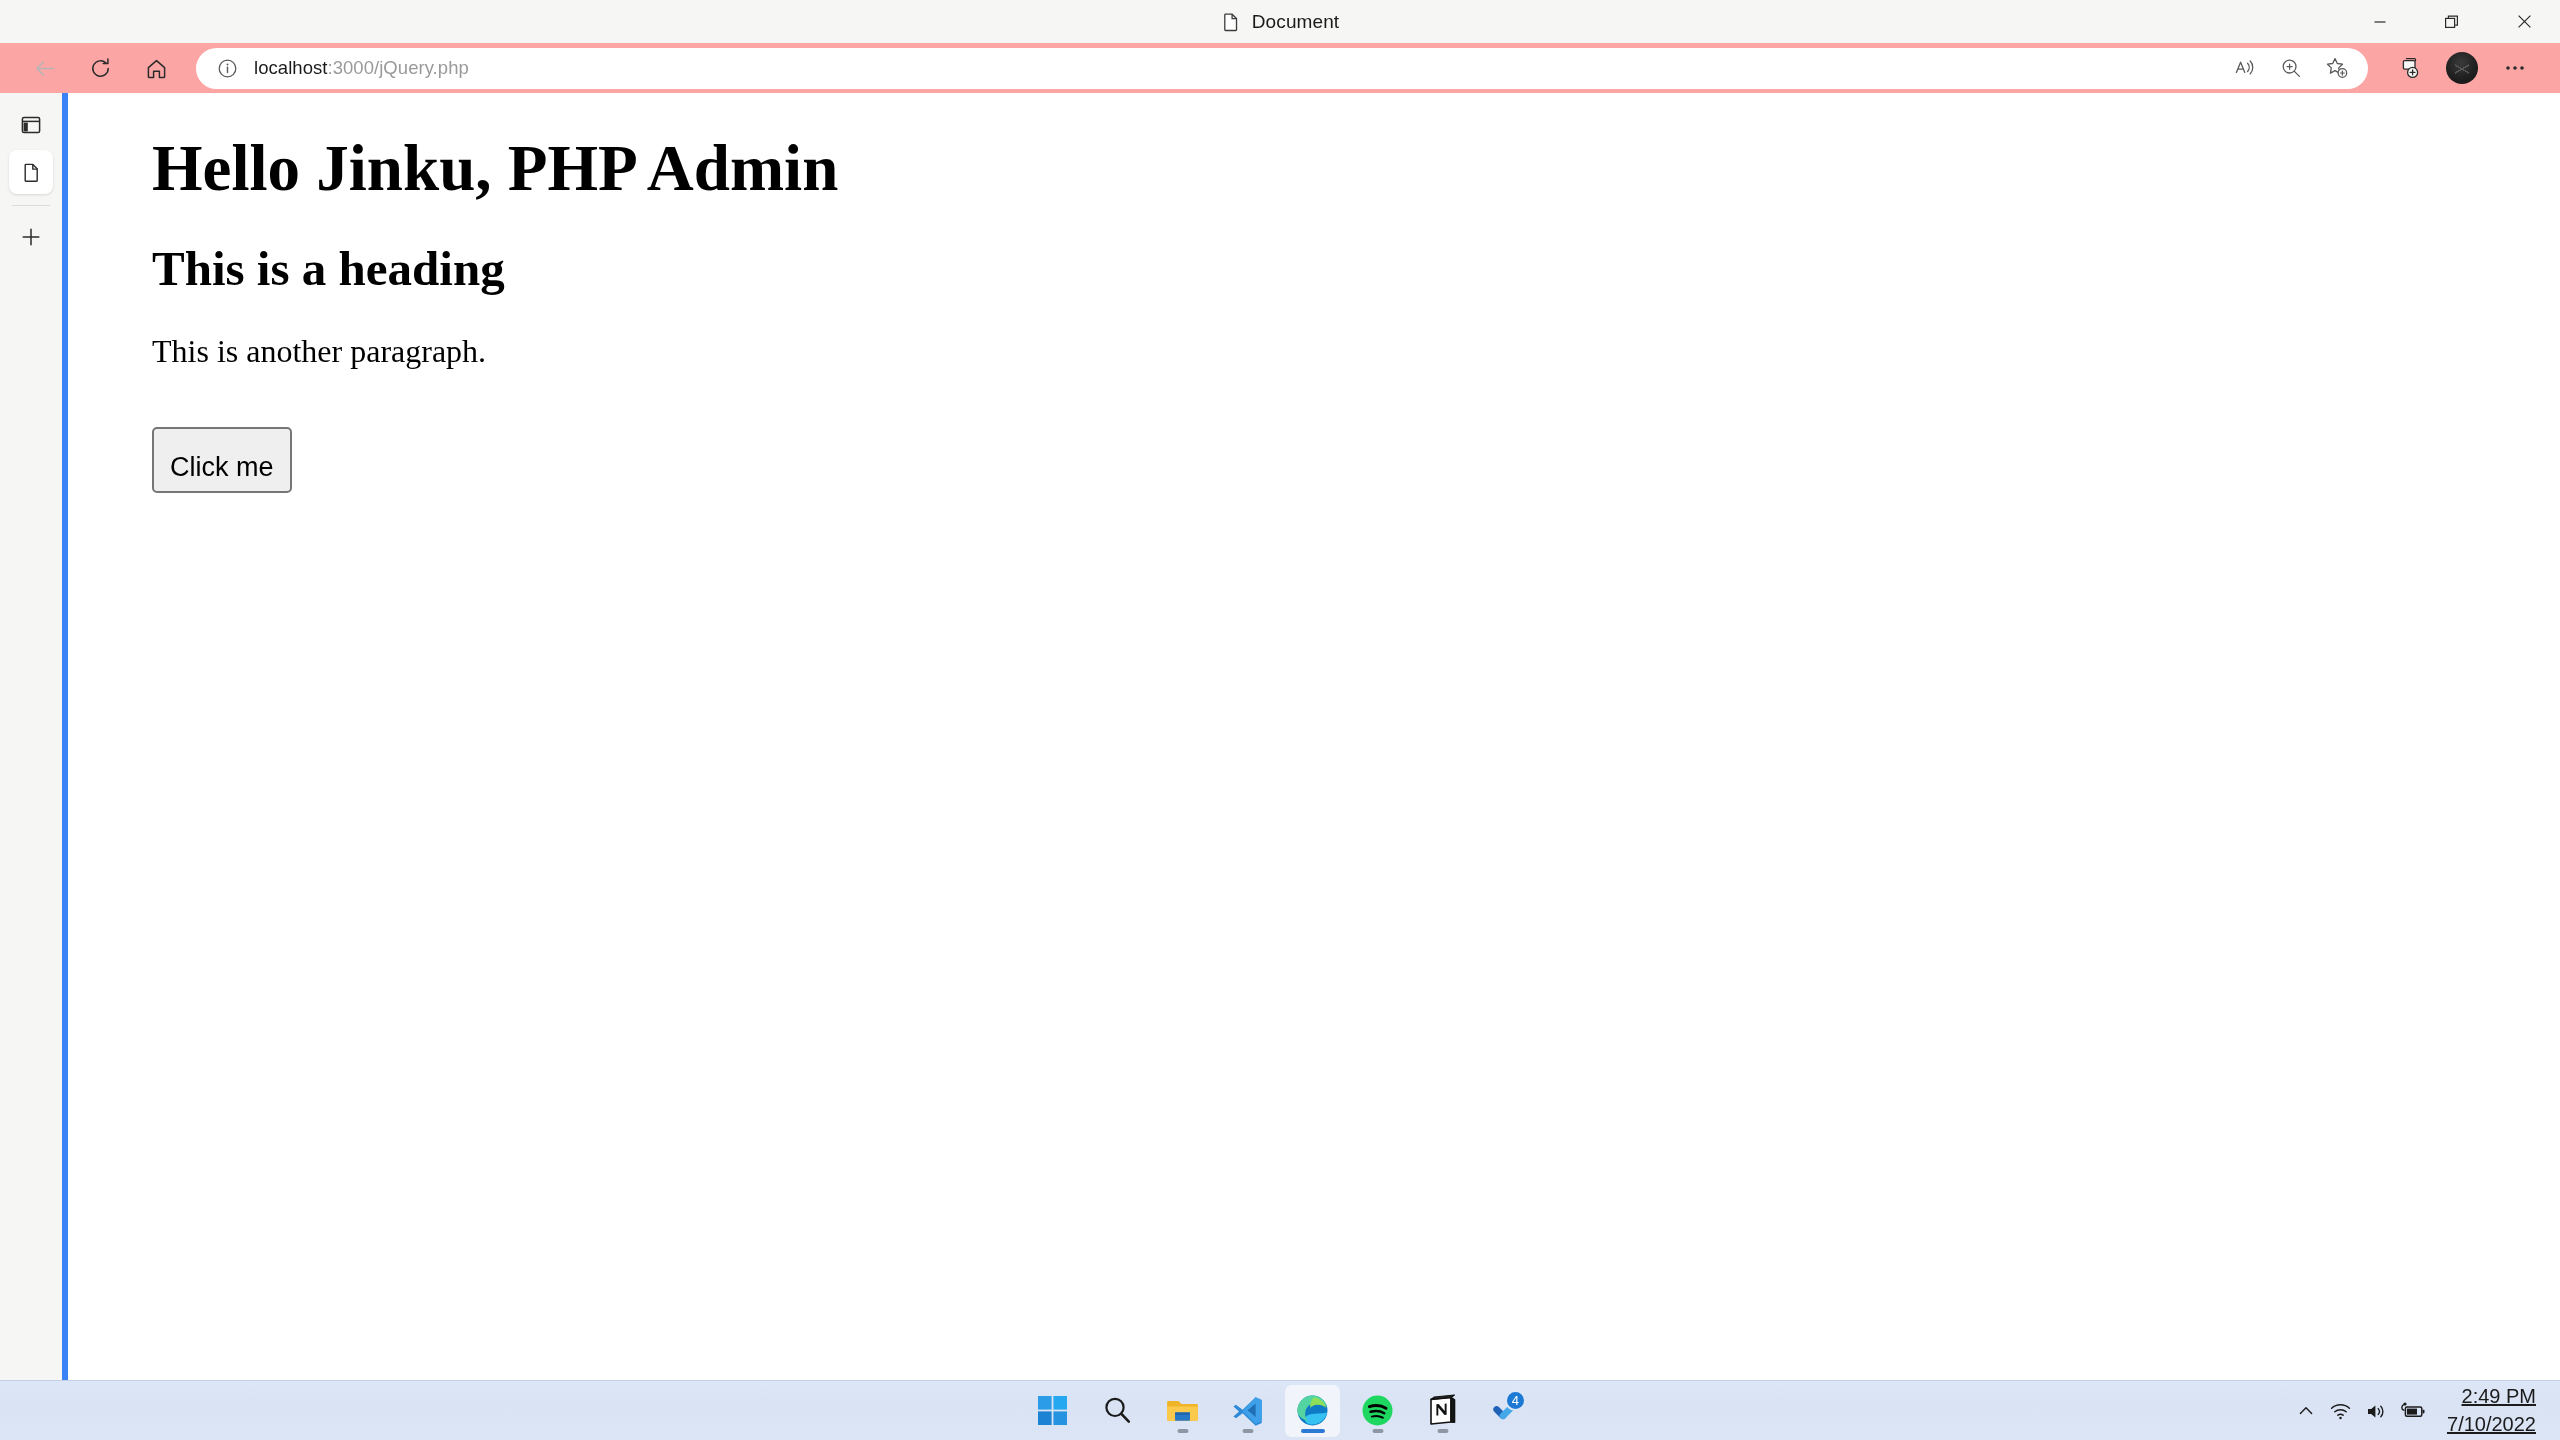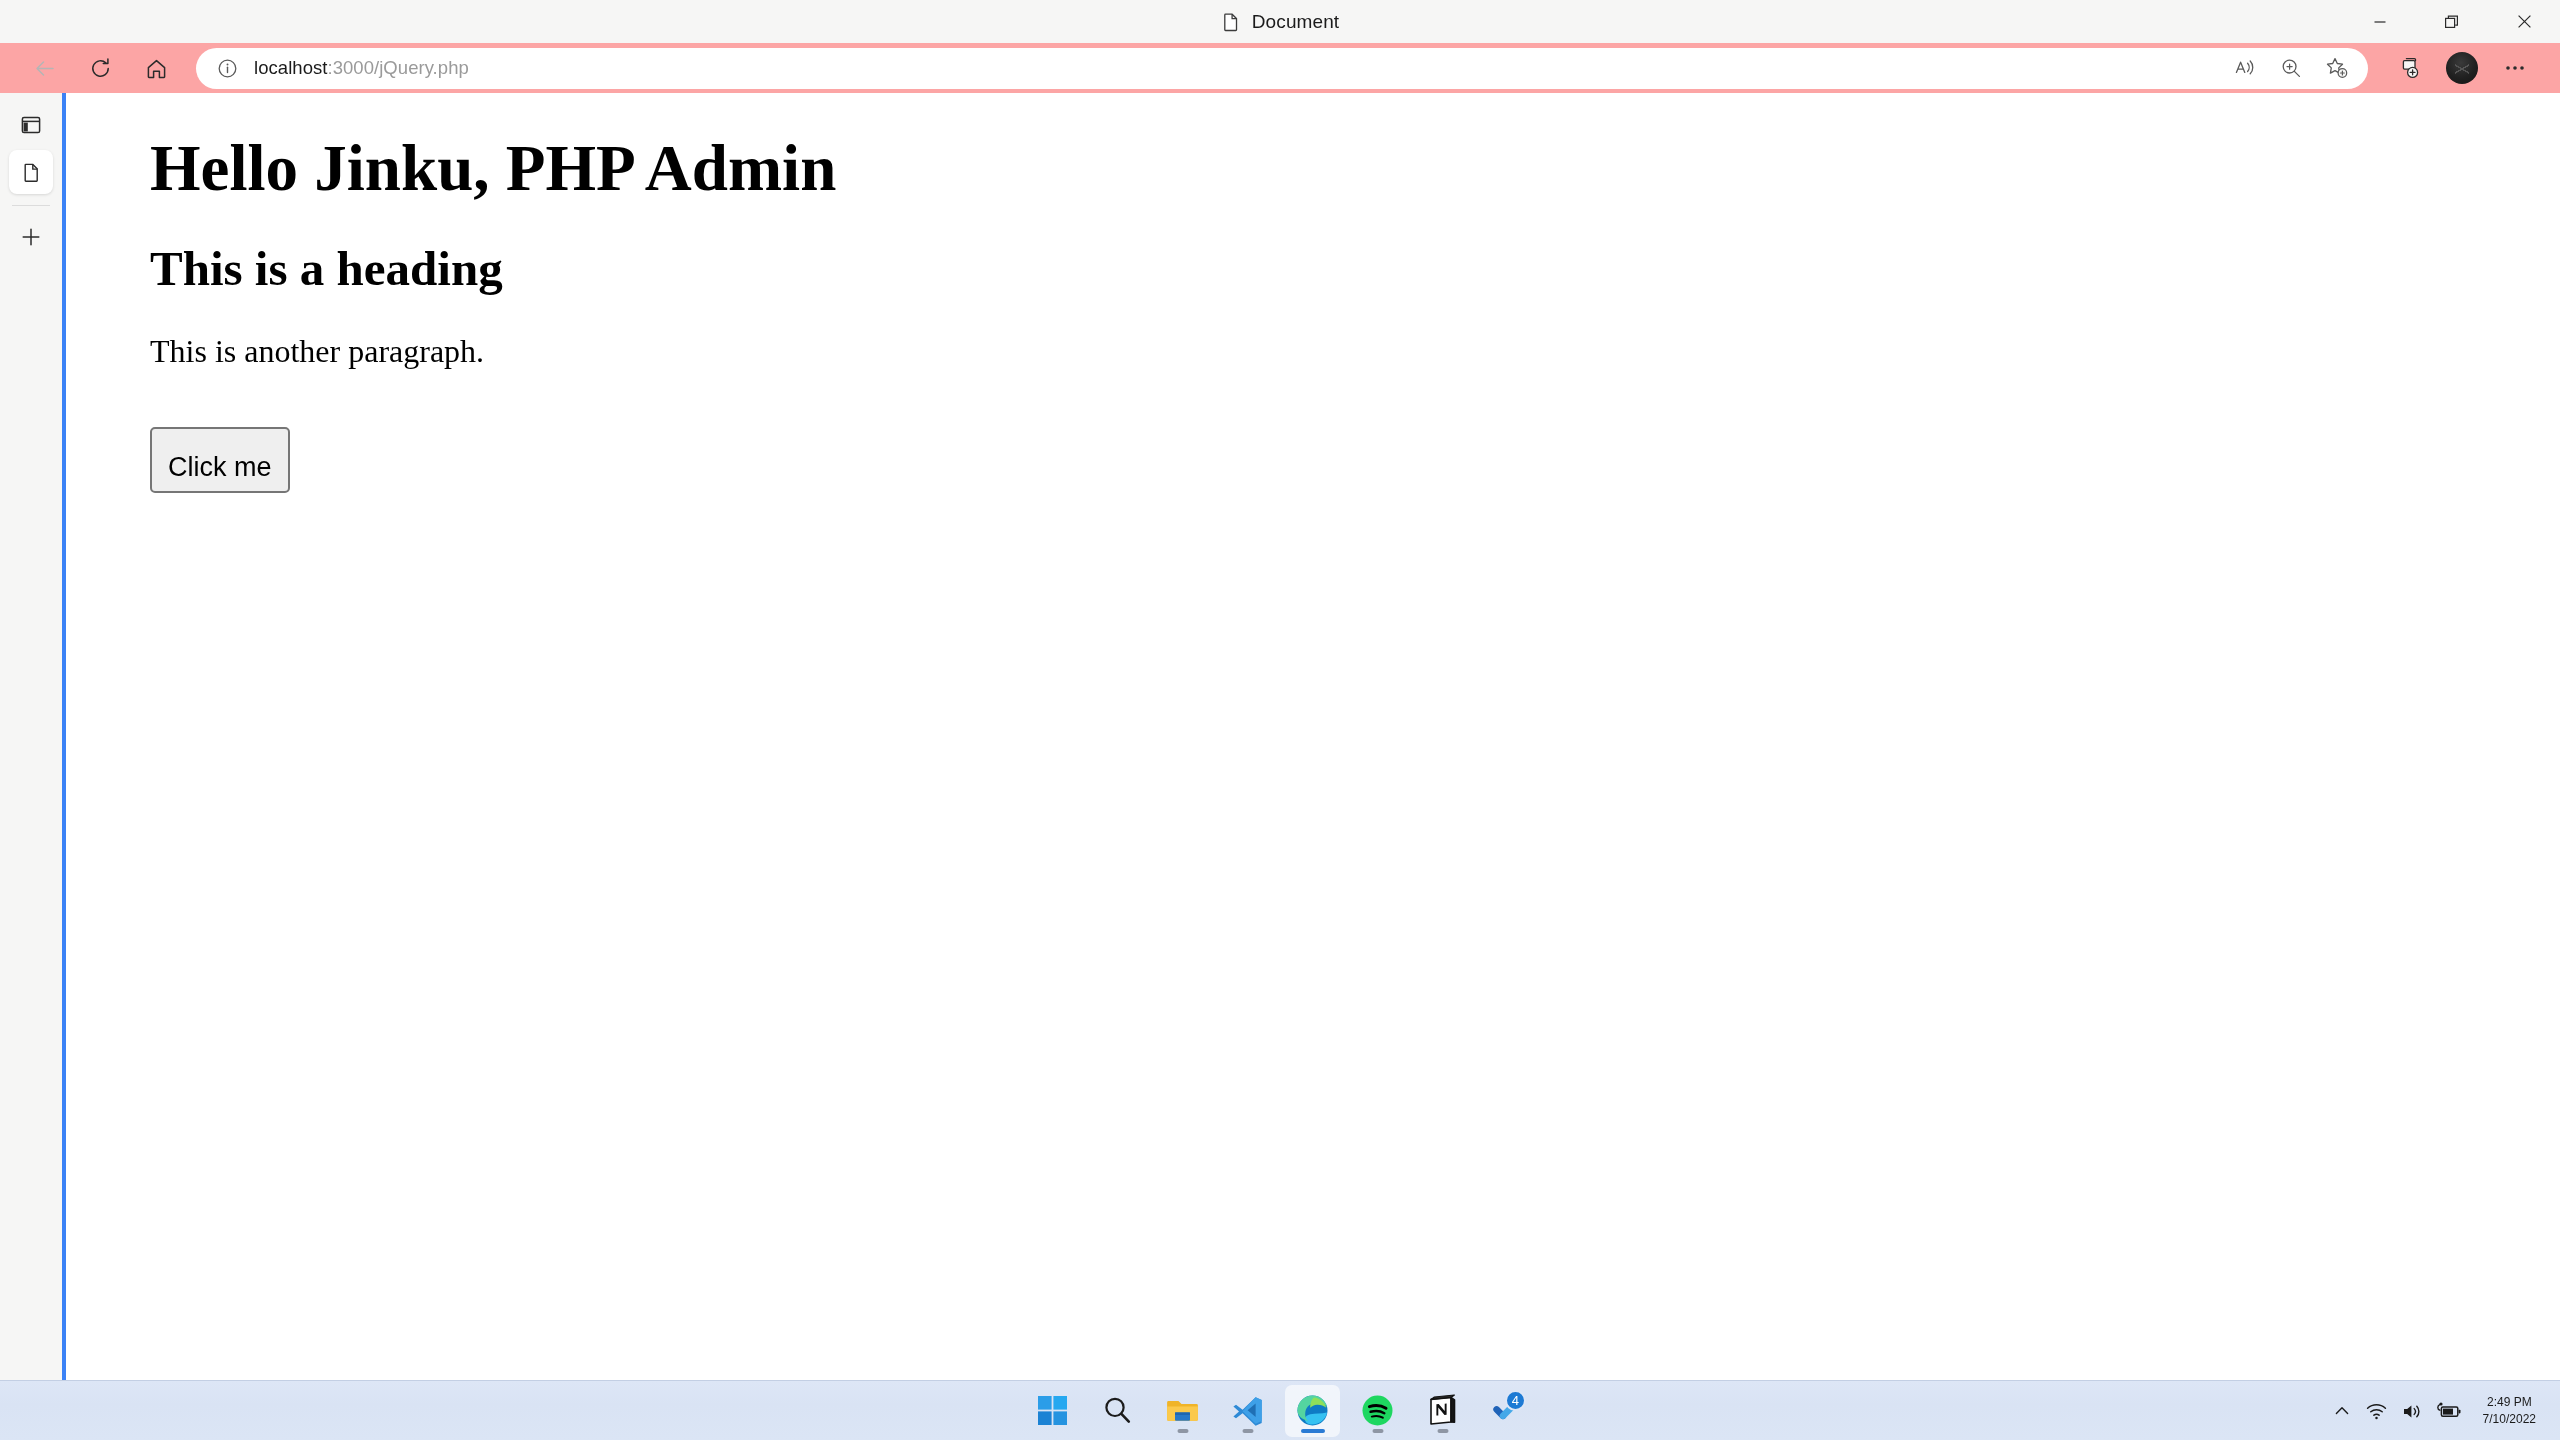--- a/index.html
+++ b/index.html
@@ -97,21 +97,21 @@
   }
   .vt-btn {
     width:44px; height:44px; border-radius:8px; margin-bottom:3px;
     display:flex; align-items:center; justify-content:center;
   }
   .vt-btn.selected { background:#ffffff; box-shadow:0 1px 3px rgba(0,0,0,.13); }
   #vt-divider { width:38px; height:1px; background:#dcdcdc; margin:8px 0 9px; }
 
   #viewport {
     flex:1 1 auto; background:#ffffff;
-    border-left:4px solid #3b82f6;
+    border-left:6px solid #3b82f6;
     padding:0;
     overflow:hidden;
   }
   #page-content { padding:0 0 0 84px; }
 
   
   #page-content h1, #page-content h2, #page-content p {
     font-family:"Liberation Serif", "DejaVu Serif", serif;
     color:#000;
   }
@@ -173,24 +173,25 @@
   #tray {
     position:absolute; right:14px; top:0; height:60px;
     display:flex; align-items:center; gap:0;
   }
   .tray-btn {
     height:42px; min-width:34px; padding:0 7px;
     display:flex; align-items:center; justify-content:center;
     border-radius:5px;
   }
   #tray-clock {
-    display:flex; flex-direction:column; align-items:center;
+    display:flex; flex-direction:column; align-items:flex-end;
     justify-content:center; padding:0 10px 0 14px; height:46px;
-    font-size:12px; color:#1b1b1b; line-height:1.38;
+    font-size:20px; color:#1b1b1b; line-height:1.38;
     border-radius:5px;
+    text-decoration:underline;
   }
 </style>
 </head>
 <body>
 
 <div id="browser-window">
 
   <div id="title-bar">
 
     <div id="tab-strip-center">

